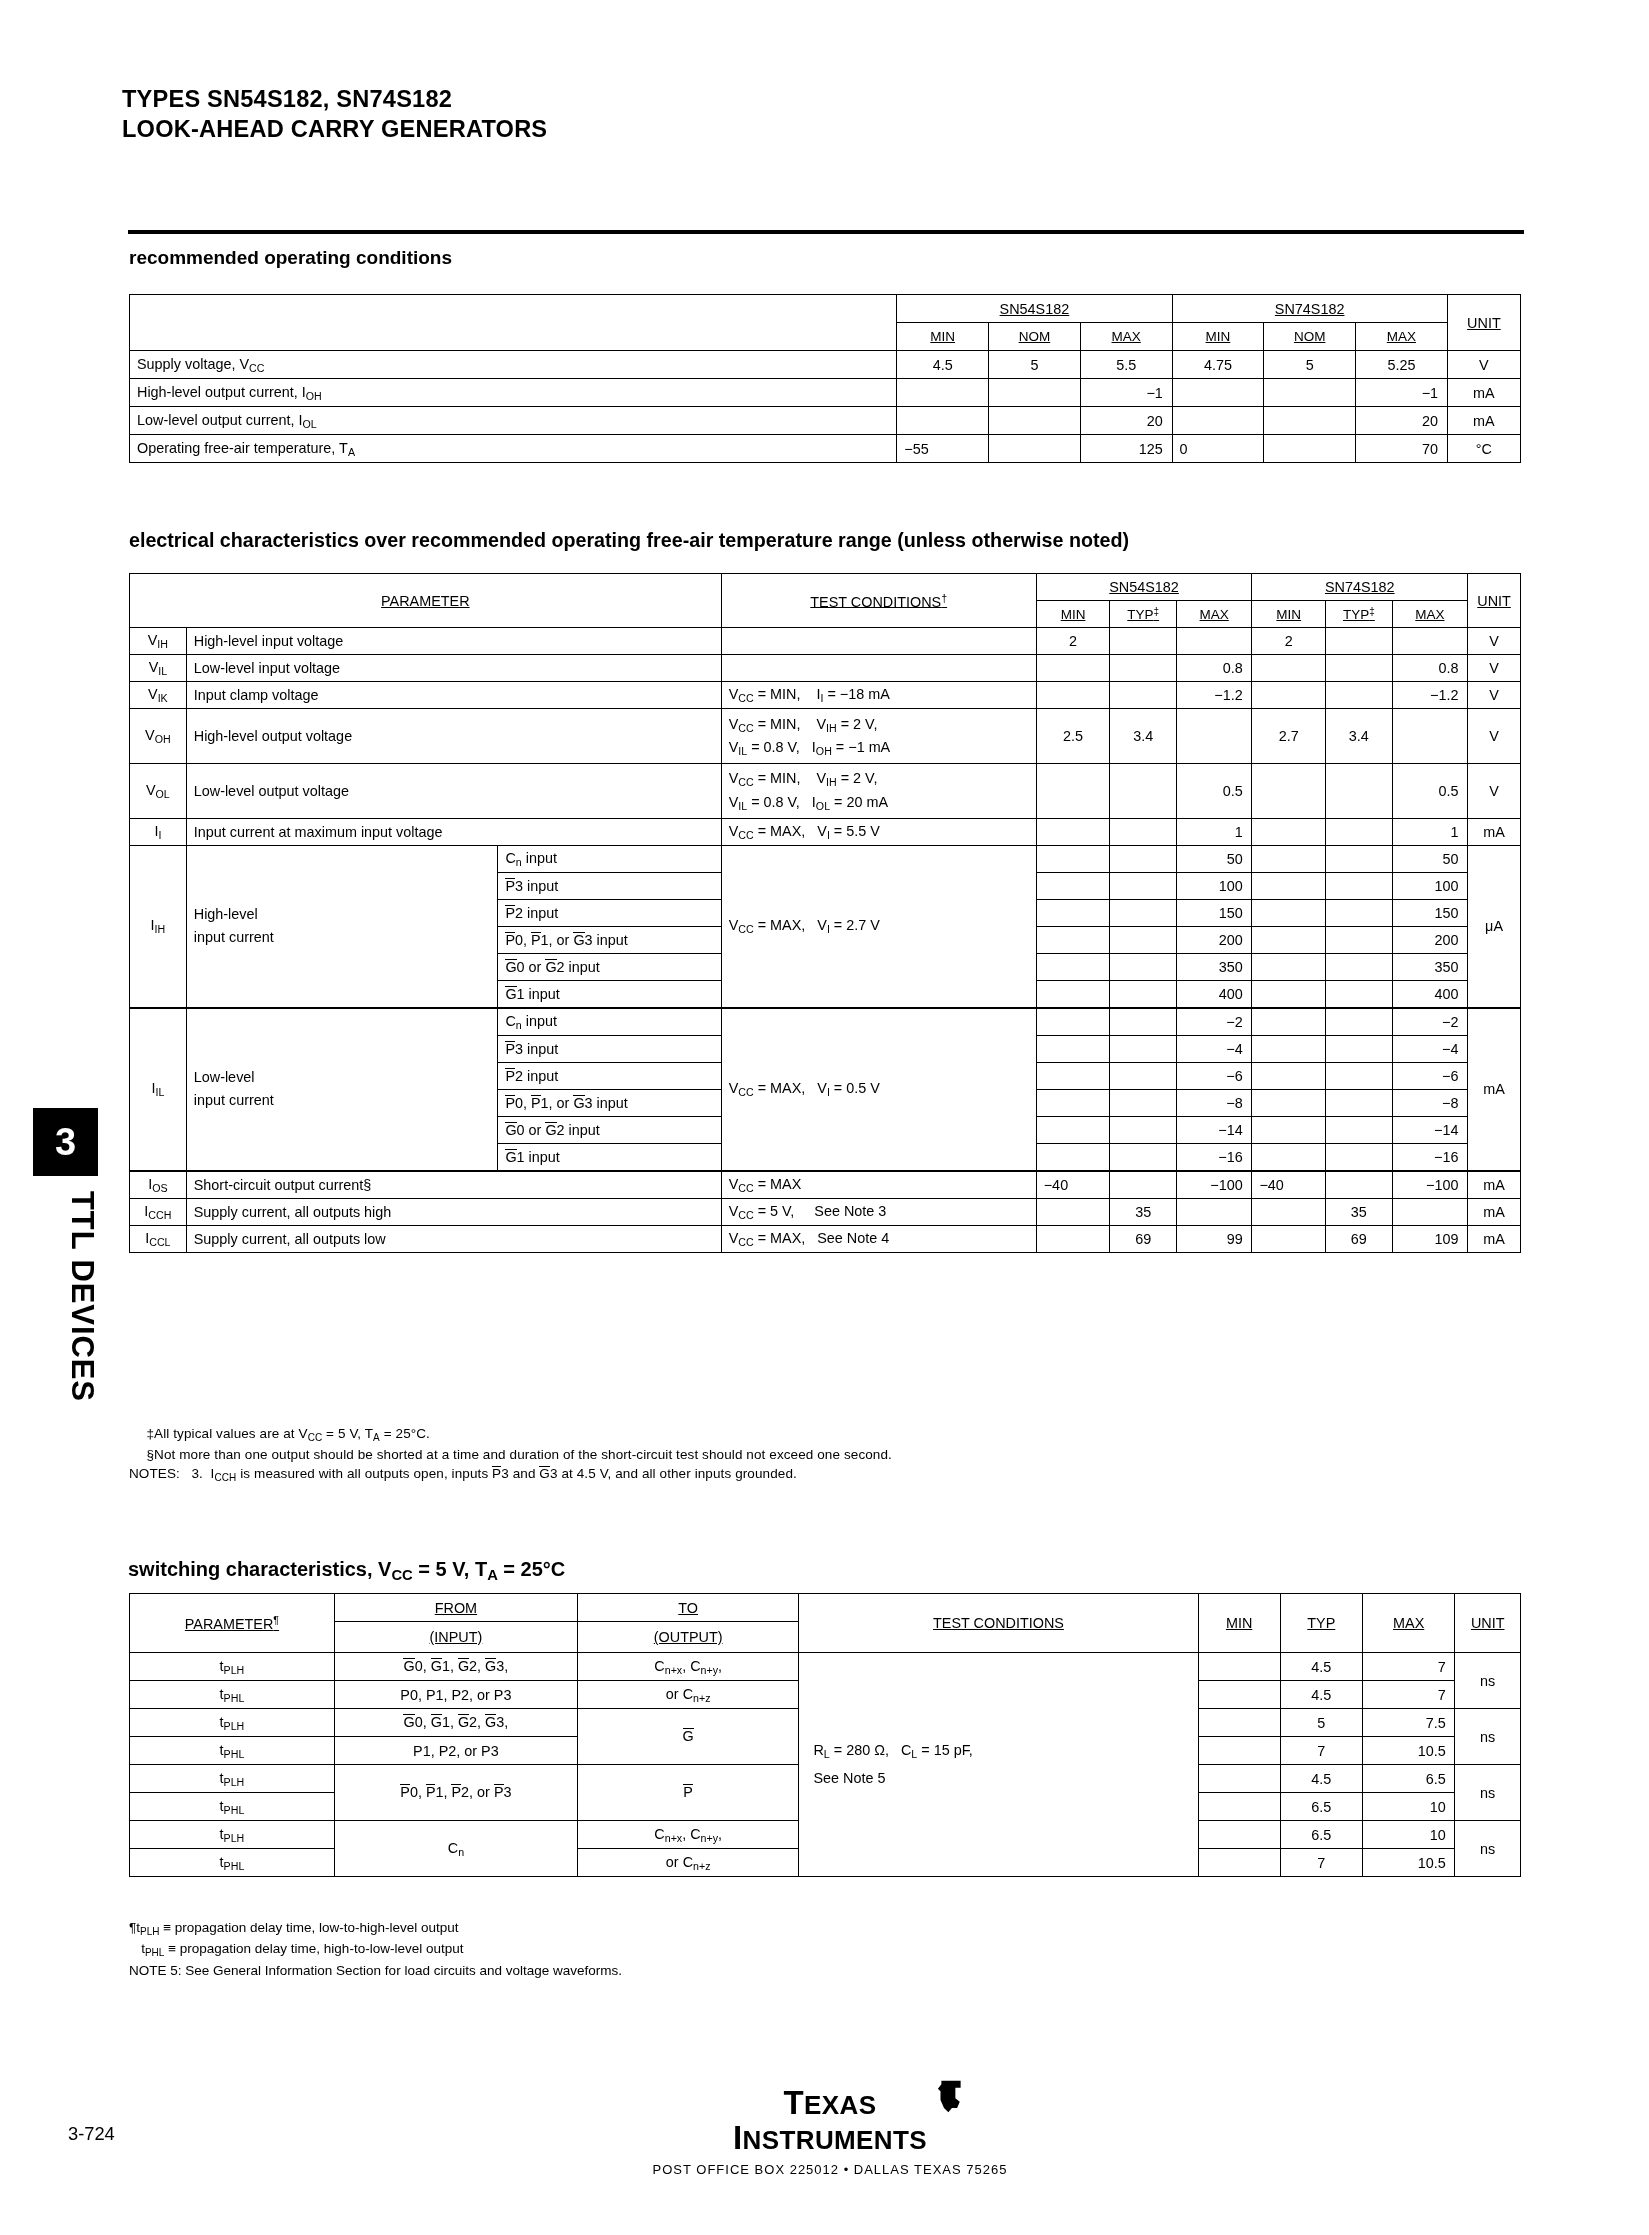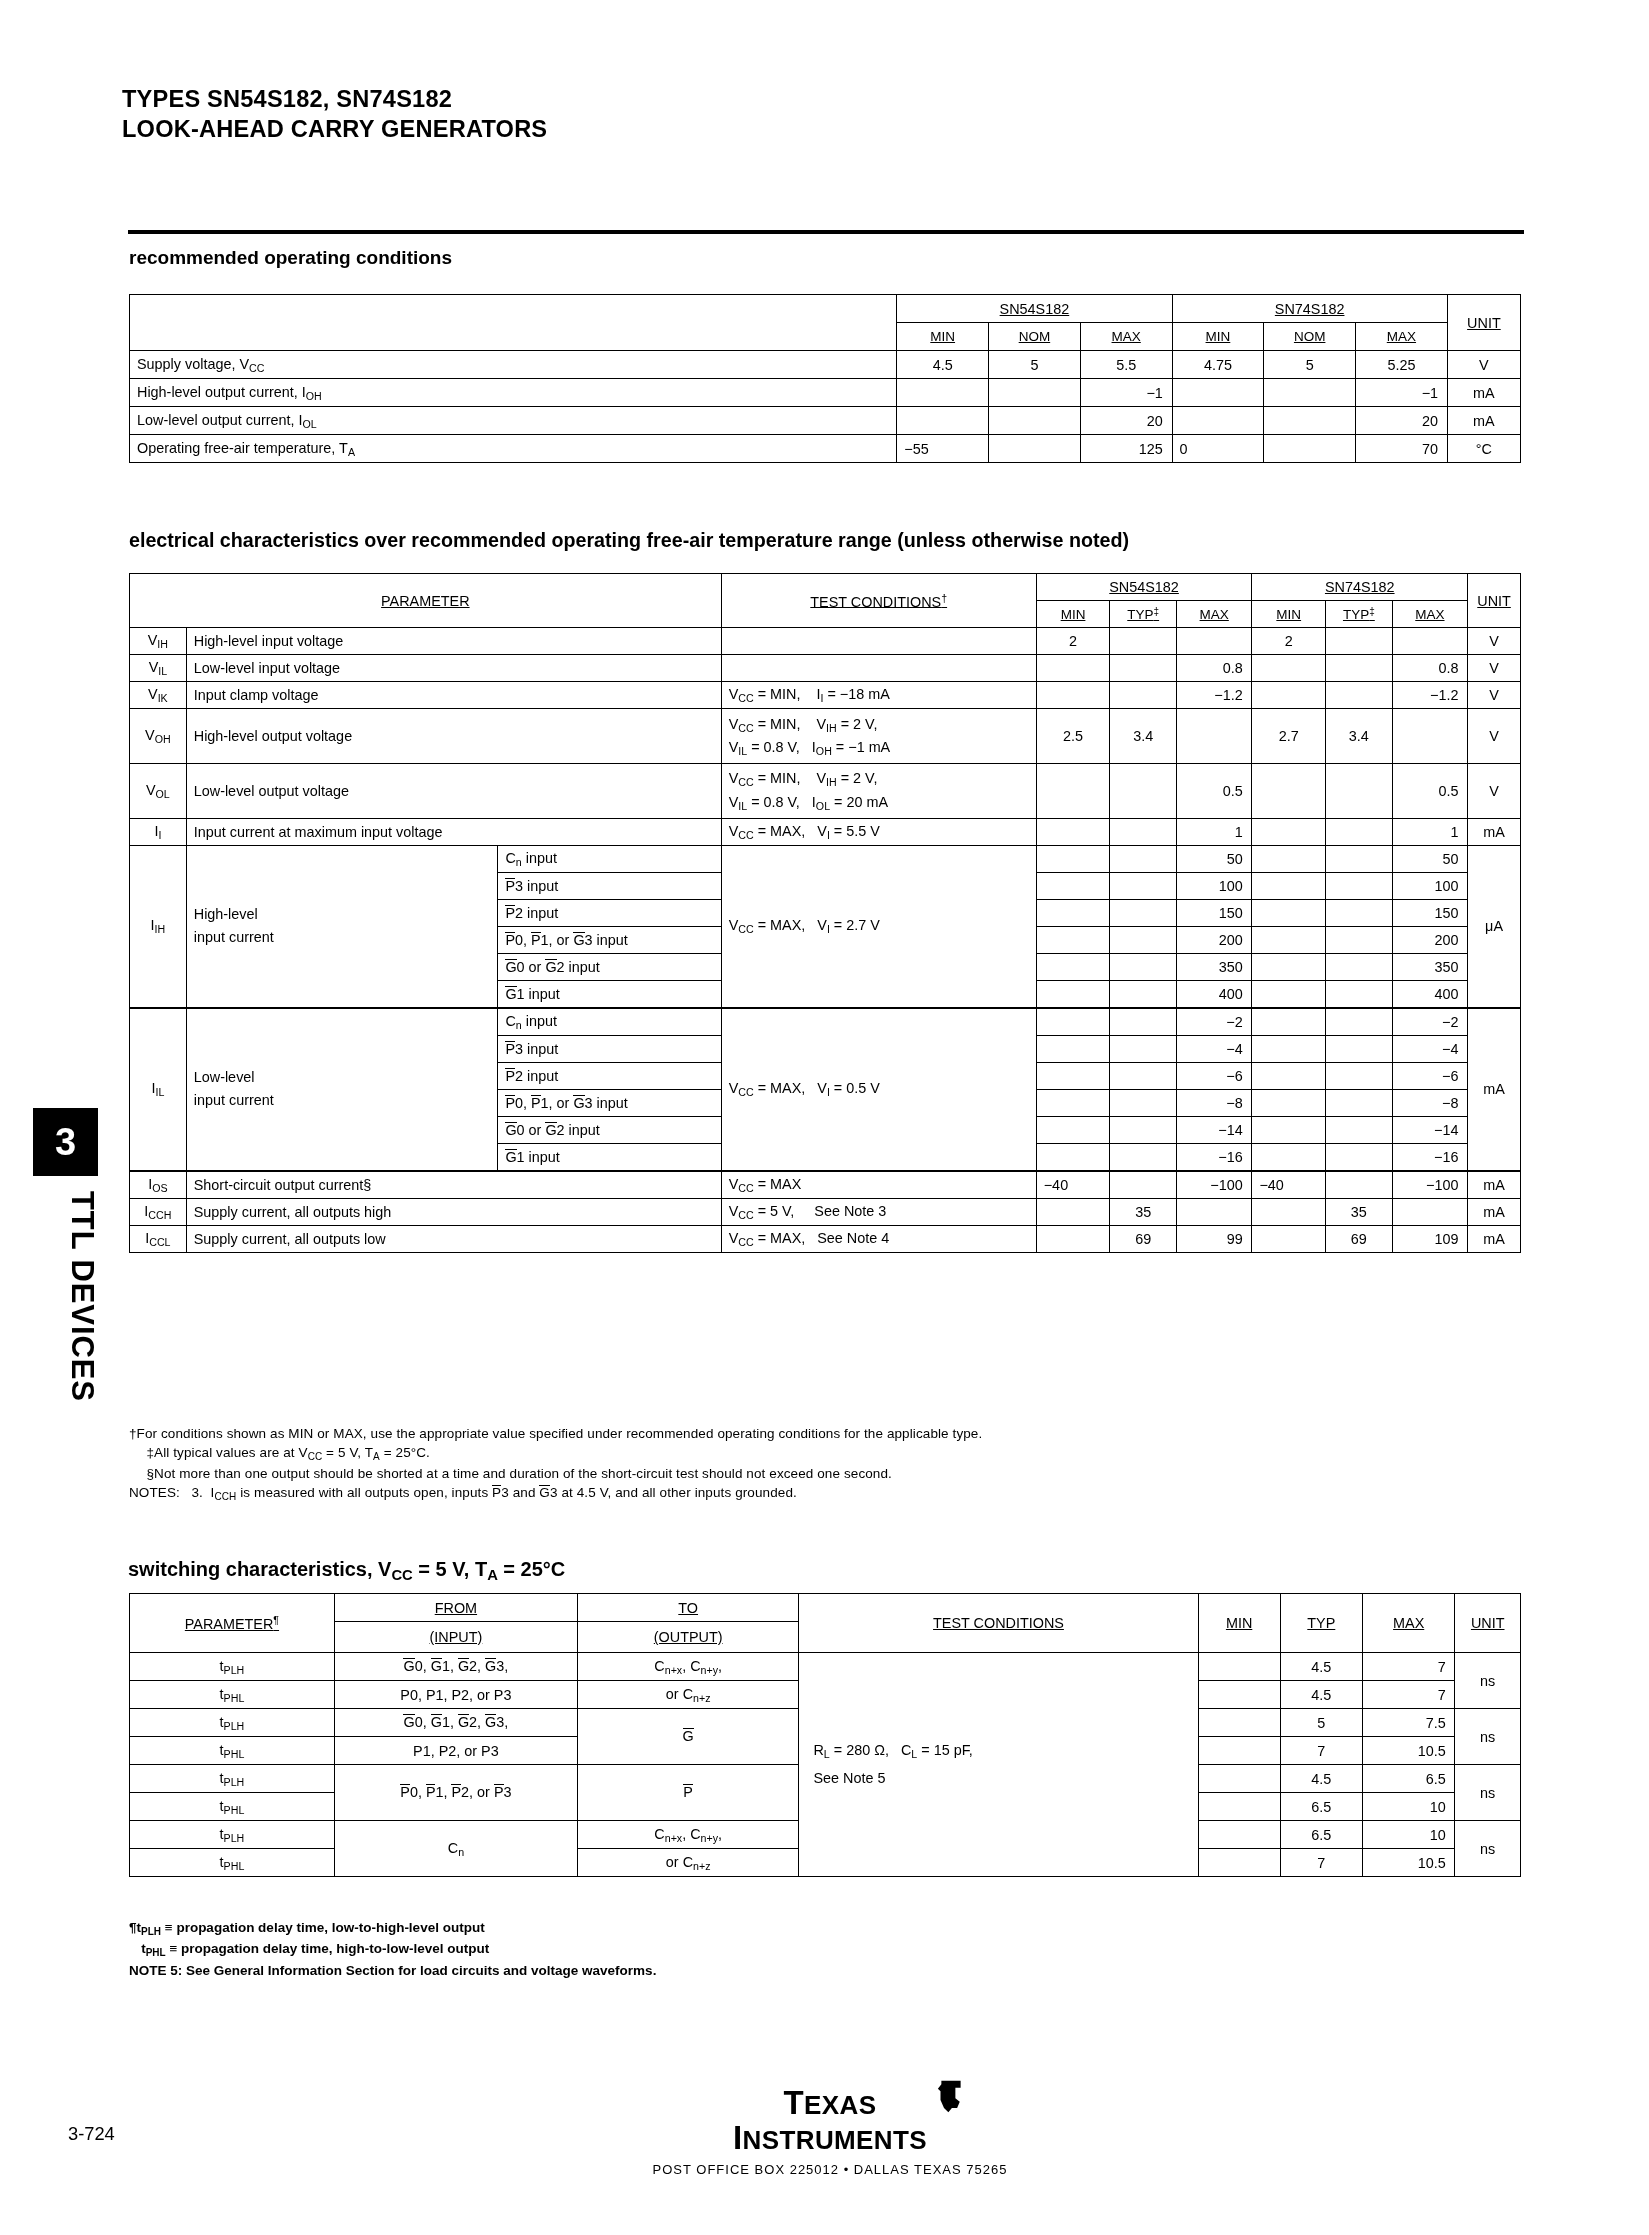--- a/index.html
+++ b/index.html
@@ -117,21 +117,20 @@
   #tbl-sw .tcc { width: 334px; }
   #tbl-sw .num { width: 68px; }
   #tbl-sw .unit { width: 54px; }
 
   .footnotes {
     position: absolute;
     left: 129px;
     top: 1902px;
     font-size: 13.5px;
     line-height: 1.45;
-    font-weight: bold;
   }
   .footnotes div { white-space: nowrap; }
 
   
   .side-tab {
     position: absolute;
     left: 33px;
     top: 1092px;
     width: 65px;
     height: 68px;
@@ -521,21 +520,20 @@
       <td class="rgt num">99</td>
       <td class="ctr num"></td>
       <td class="ctr num">69</td>
       <td class="rgt num">109</td>
       <td class="ctr">mA</td>
     </tr>
   </tbody>
     </table>
 
   <div class="notes">
-    <div>†For conditions shown as MIN or MAX, use the appropriate value specified under recommended operating conditions for the applicable type.</div>
     <div class="ind"><span>‡All typical values are at V</span><sub>CC</sub><span> = 5 V, T</span><sub>A</sub><span> = 25°C.</span></div>
     <div class="ind">§Not more than one output should be shorted at a time and duration of the short-circuit test should not exceed one second.</div>
     <div><span>NOTES:</span>&nbsp;&nbsp; <span>3.</span>&nbsp; <span>I</span><sub>CCH</sub><span> is measured with all outputs open, inputs <span class="ovl">P</span>3 and <span class="ovl">G</span>3 at 4.5 V, and all other inputs grounded.</span></div>
   </div>
 
   <div class="section-title" id="sw-title"><span>switching characteristics, V</span><sub>CC</sub><span> = 5 V, T</span><sub>A</sub><span> = 25°C</span></div>
 
   <table class="t" id="tbl-sw">
     <tbody>
         <tr>

